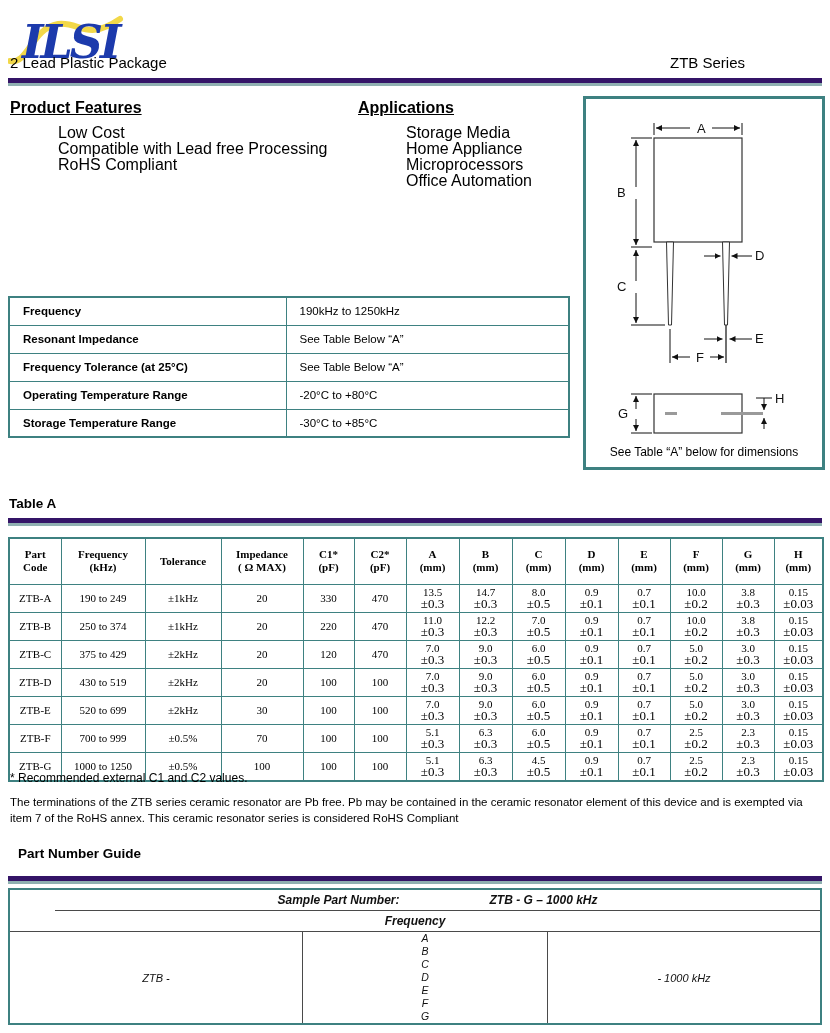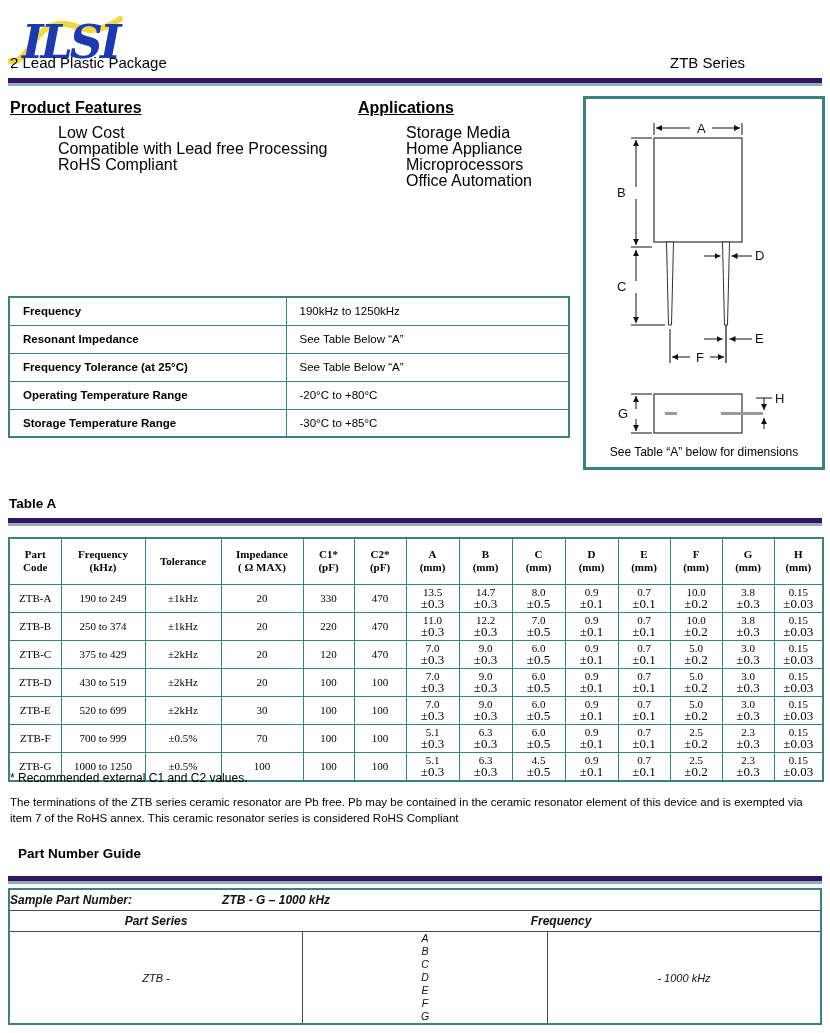--- a/index.html
+++ b/index.html
@@ -46,22 +46,22 @@
   table.ta td { height:26px; line-height:12.5px; padding:1px 0; }
   table.ta td .tol { font-size:13px; }
 
   .note1 { position:absolute; left:10px; top:771px; font-size:12px; color:#000; }
   .note2 { position:absolute; left:10px; top:794px; width:812px; font-size:11.5px; line-height:16px; color:#000; }
 
   
   .png-title { position:absolute; left:9px; top:846px; font-size:13.5px; font-weight:bold; color:#000;margin-left:9px; }
   .png-table { position:absolute; left:8px; top:888px; width:814px; height:137px;
                border:2px solid #3E8181; background:#fff; font-style:italic; }
-  .png-sample { height:21px; border-bottom:1px solid #4a4a4a; display:flex; 
-                align-items:center; gap:90px; font-size:12px; font-weight:bold; }
+  .png-sample { height:21px; border-bottom:1px solid #4a4a4a; display:flex; justify-content:center;
+                align-items:center; gap:90px; font-size:12px; font-weight:bold;margin-left:45px; }
   .png-cols { height:21px; border-bottom:1px solid #4a4a4a; display:flex; }
   .png-cols > div { display:flex; align-items:center; justify-content:center; font-size:12px; font-weight:bold; }
   .png-body { height:91px; display:flex; }
   .png-body > div { display:flex; align-items:center; justify-content:center; font-size:11px; }
   .c1 { width:292px; }
   .c2 { width:246px; border-left:1px solid #4a4a4a; border-right:1px solid #4a4a4a; }
   .c3 { flex:1; }
   .codes { display:flex; flex-direction:column; align-items:center; line-height:13px; font-size:10.5px; }
 </style>
 </head>
@@ -565,21 +565,20 @@
       <div class="purple"></div>
       <div class="teal"></div>
     </div>
 
   <div class="png-table">
     <div class="png-sample">
       <span>Sample Part Number:</span>
       <span>ZTB - G – 1000 kHz</span>
     </div>
     <div class="png-cols">
-      <div class="c1">Part Series</div>
       <div class="c3">Frequency</div>
     </div>
     <div class="png-body">
       <div class="c1">ZTB -</div>
       <div class="c2">
           <div class="codes" id="part-codes">
             <div>A</div>
             <div>B</div>
             <div>C</div>
             <div>D</div>

